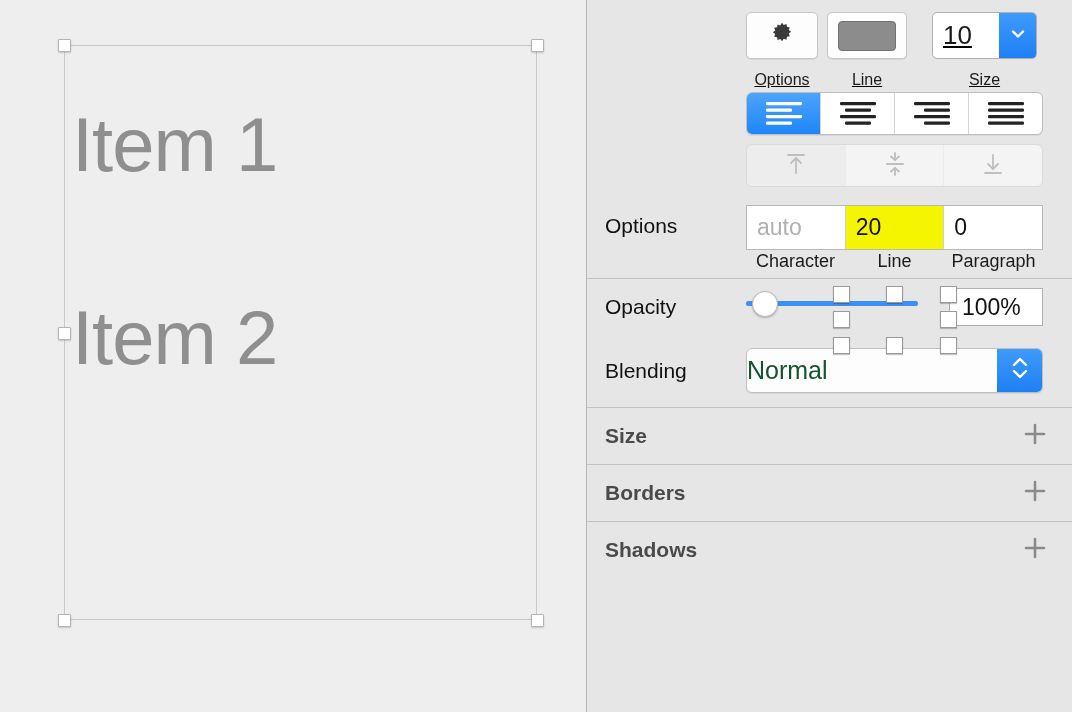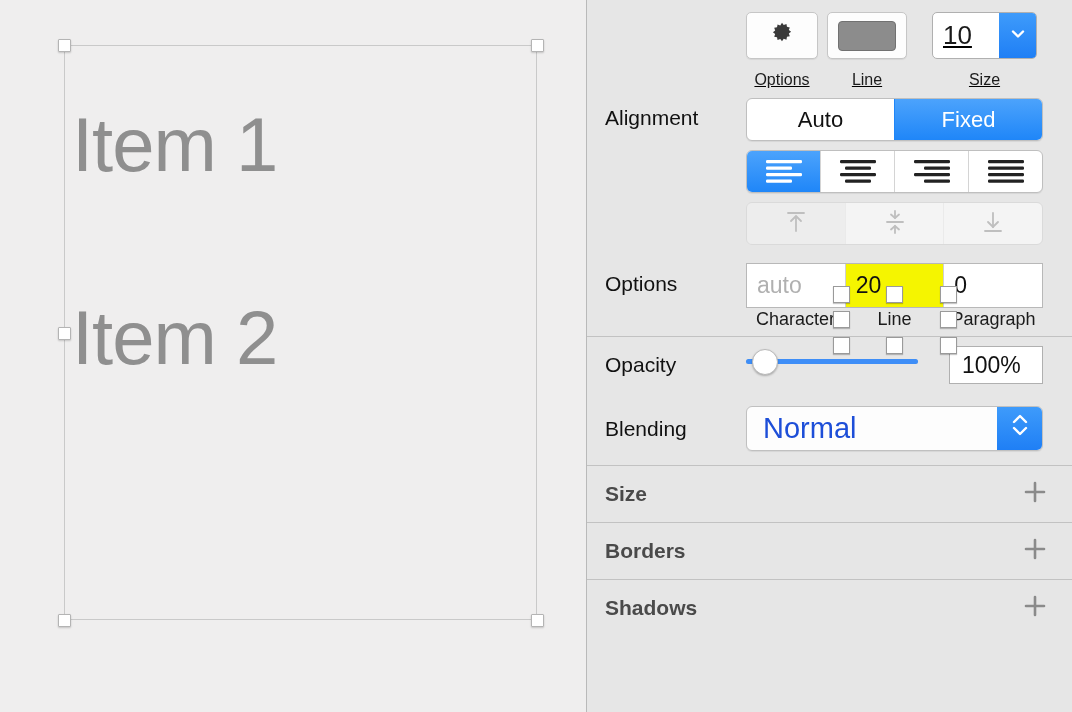--- a/index.html
+++ b/index.html
@@ -242,22 +242,21 @@
 
   
   #row-blending { height:66px; }
   .blend-select {
     position:absolute; left:159px; top:7px;
     width:297px; height:45px;
     background:#fdfdfd;
     border:1px solid #c0c0c0;
     border-radius:6px;
     display:flex; align-items:center;
-    padding-left:16px;
-    font-size:29px; color:#1d4ed8;
+    font-size:25px; color:#14532d;
     box-shadow:0 1px 1px rgba(0,0,0,0.07);
     overflow:hidden;
   }
   .blend-arrows {
     position:absolute; right:0; top:0;
     width:45px; height:100%;
     background:linear-gradient(#3e9bfb,#1f7ff5);
     display:flex; align-items:center; justify-content:center;
   }
 
@@ -329,27 +328,20 @@
               <svg width="20" height="20" viewBox="0 0 20 20" fill="none" stroke="#ffffff" stroke-width="2.4" stroke-linecap="round" stroke-linejoin="round">
                 <path d="M5 7.5l5 5 5-5"></path>
               </svg>
             </span>
           </div>
         </div>
         <span class="tool-label">Size</span>
       </div>
     </div>
 
-    <div class="row" id="row-alignment">
-      <span class="row-label" style="top:14px;">Alignment</span>
-      <div class="seg-auto-fixed">
-        <div>Auto</div>
-        <div class="active">Fixed</div>
-      </div>
-    </div>
 
     <div class="row" id="row-align-icons">
       <div class="seg-align">
         <div class="active">
           <span>
             <svg width="46" height="26" viewBox="0 0 46 26">
               <g fill="#ffffff">
                 <rect x="5" y="3" width="36" height="3.2" rx="1.2"></rect>
                 <rect x="5" y="9.5" width="26" height="3.2" rx="1.2"></rect>
                 <rect x="5" y="16" width="36" height="3.2" rx="1.2"></rect>

